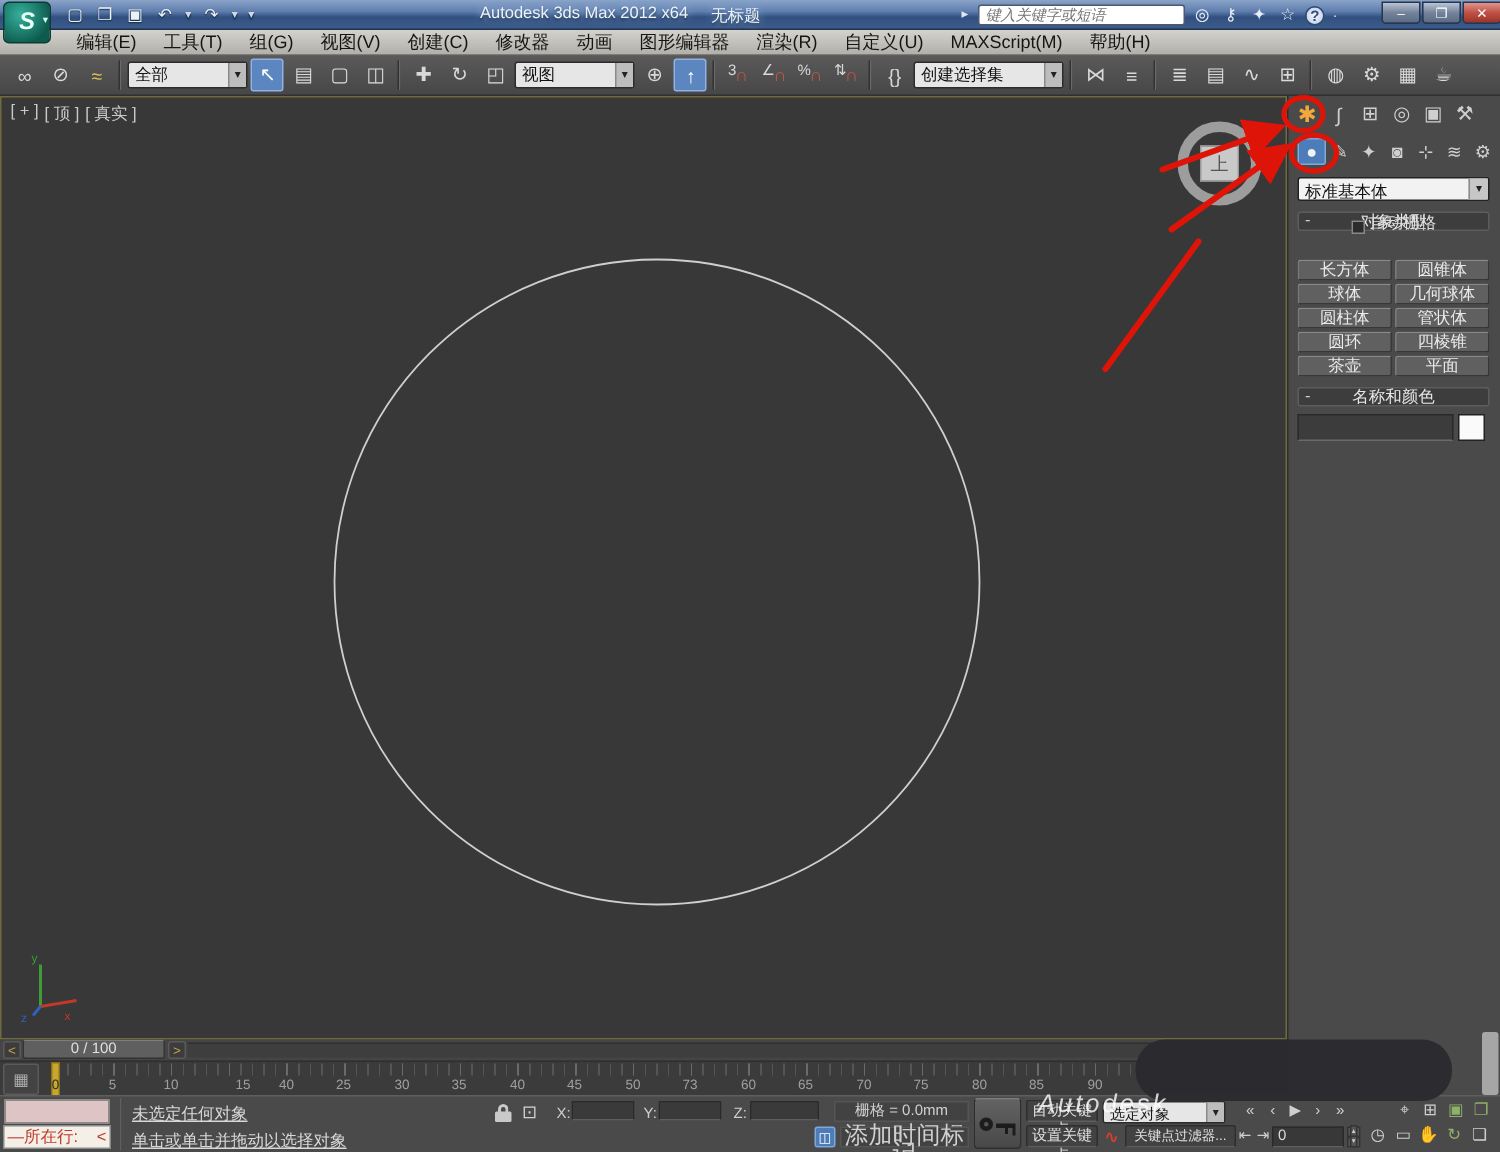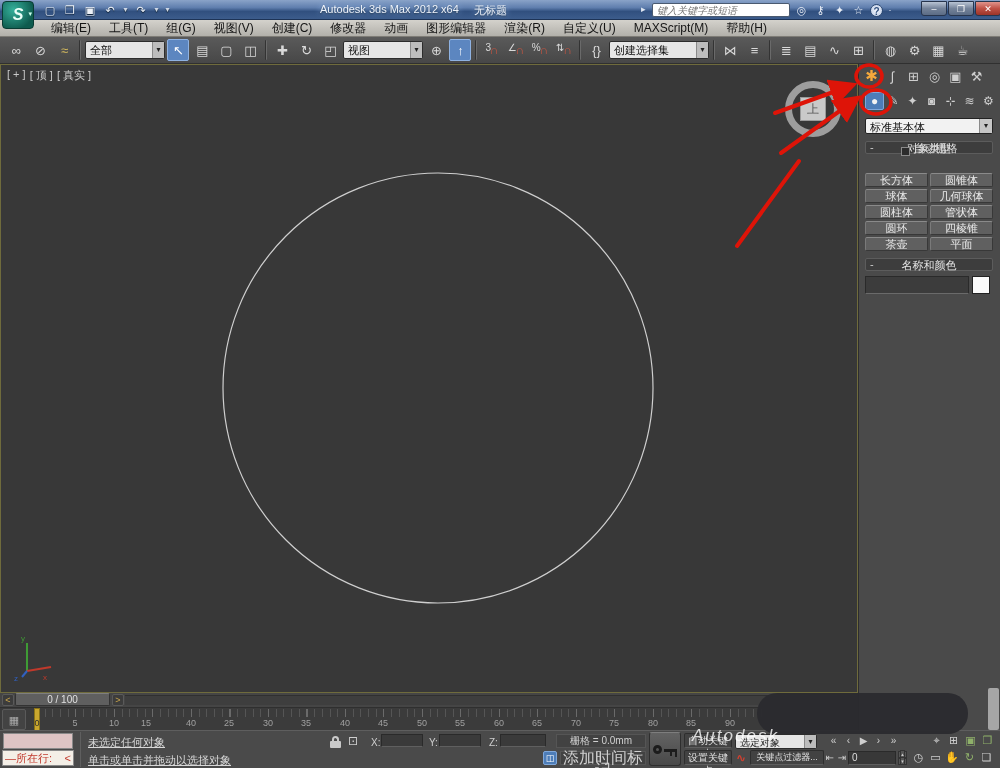--- a/index.html
+++ b/index.html
@@ -520,29 +520,29 @@
   <div class="trackbar">
     <div class="tbicon">▦</div>
     <div class="ruler">
       <div class="ticks"></div>
       <div class="marker"></div>
       <div style="position:absolute;left:0;top:0;width:100%;height:100%">
 
       <span class="rlab dk" style="left: 7px;">0</span>
           <span class="rlab" style="left: 45px;">5</span>
           <span class="rlab" style="left: 84px;">10</span>
-          <span class="rlab" style="left: 116px;">15</span>
+          <span class="rlab" style="left: 132px;">15</span>
           <span class="rlab" style="left: 161px;">40</span>
           <span class="rlab" style="left: 199px;">25</span>
           <span class="rlab" style="left: 238px;">30</span>
           <span class="rlab" style="left: 276px;">35</span>
           <span class="rlab" style="left: 315px;">40</span>
           <span class="rlab" style="left: 353px;">45</span>
           <span class="rlab" style="left: 392px;">50</span>
-          <span class="rlab" style="left: 430px;">55</span>
+          <span class="rlab" style="left: 430px;">73</span>
           <span class="rlab" style="left: 469px;">60</span>
           <span class="rlab" style="left: 507px;">65</span>
           <span class="rlab" style="left: 546px;">70</span>
           <span class="rlab" style="left: 584px;">75</span>
           <span class="rlab" style="left: 623px;">80</span>
           <span class="rlab" style="left: 661px;">85</span>
           <span class="rlab" style="left: 700px;">90</span>
         </div>
     </div>
   </div>

